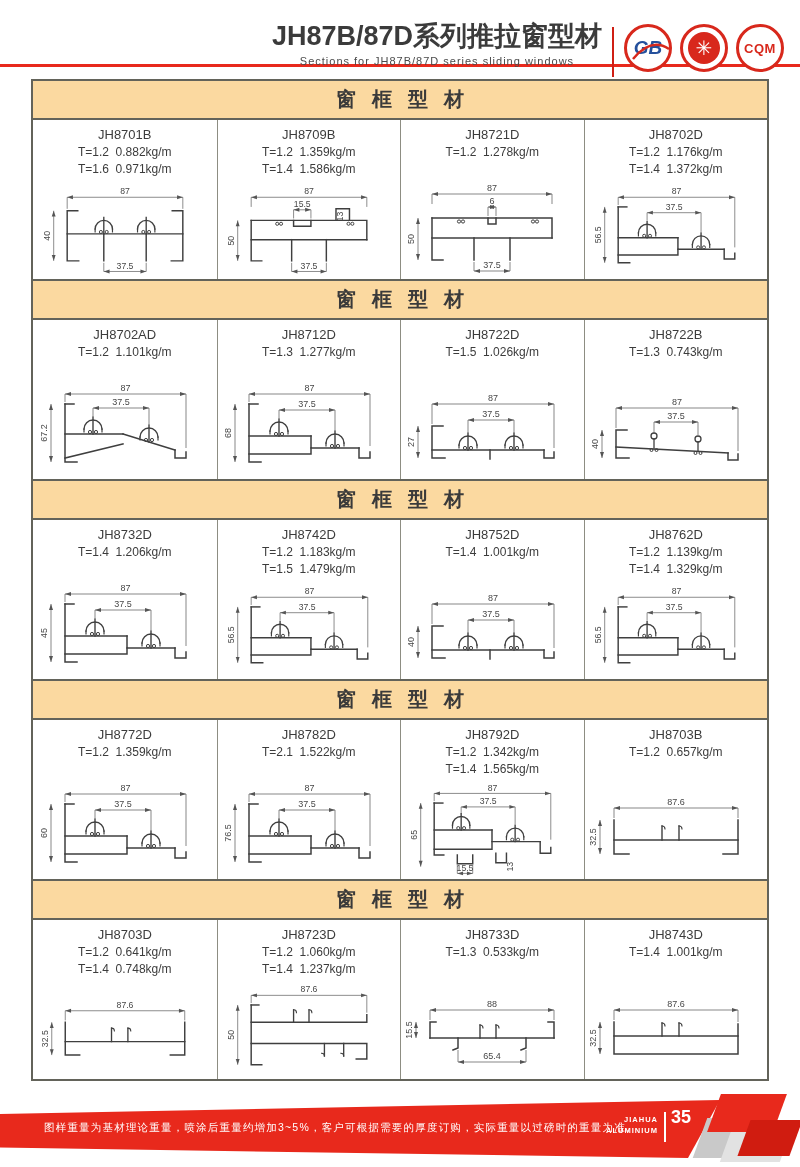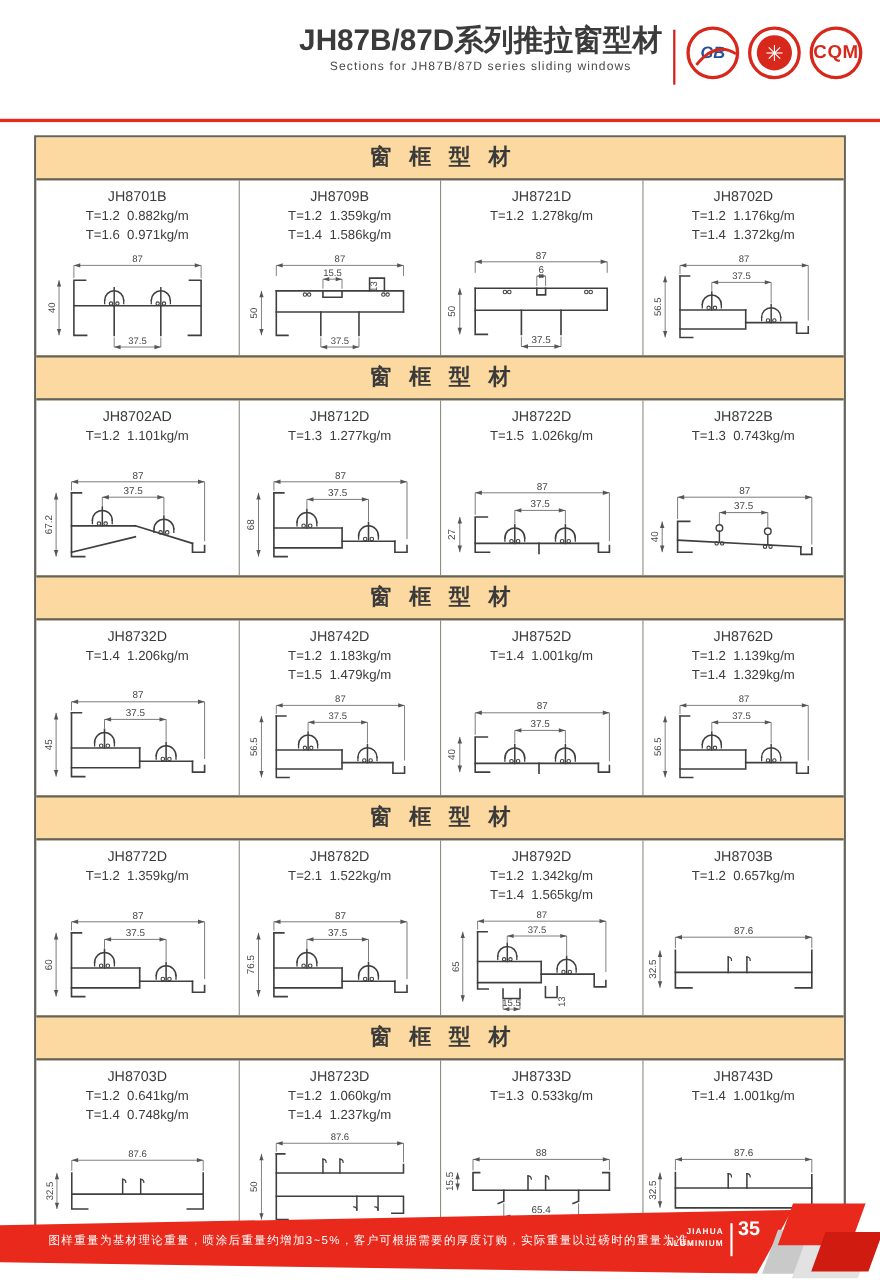--- a/index.html
+++ b/index.html
@@ -1,31 +1,31 @@
 <!DOCTYPE html>
 <html><head>
 <meta charset="utf-8">
 <style>
   html,body{margin:0;padding:0;background:#fff;}
   .page{position:relative;width:800px;height:1167px;background:#fff;overflow:hidden;
         font-family:"Liberation Sans","DejaVu Sans",sans-serif;color:#3c3c3c;}
   
-  header{position:relative;height:108px;}
+  header{position:relative;height:64px;}
   .title-block{position:absolute;right:198px;top:22px;text-align:center;}
   .title{font-size:27px;font-weight:bold;color:#3b3b3b;margin:0;line-height:1.1;white-space:nowrap;}
   .subtitle{font-size:11px;color:#4a4a4a;margin-top:3px;letter-spacing:1px;white-space:nowrap;}
   .title-divider{position:absolute;right:186px;top:27px;width:2px;height:50px;background:#cf1f14;}
   .logos{position:absolute;right:16px;top:24px;display:flex;gap:8px;}
   .logo{width:48px;height:48px;border-radius:50%;border:3px solid #d8281c;box-sizing:border-box;
         display:flex;align-items:center;justify-content:center;position:relative;background:#fff;}
-  .logo-gb span{font-size:15px;font-weight:bold;font-style:italic;color:#24509c;}
+  .logo-gb span{font-size:19px;font-weight:bold;font-style:italic;color:#24509c;}
   .logo-gb svg{position:absolute;left:4px;top:8px;}
   .logo-seal .disc{width:32px;height:32px;border-radius:50%;background:#d8281c;color:#fff;
         display:flex;align-items:center;justify-content:center;font-size:20px;}
-  .logo-cqm span{font-size:17px;font-weight:bold;color:#d8281c;letter-spacing:.5px;}
+  .logo-cqm span{font-size:13px;font-weight:bold;color:#d8281c;letter-spacing:.5px;}
   .red-rule{height:3px;background:#e8291c;width:100%;}
   
   main{margin:12px 31px 0 31px;border:2px solid #63635a;}
   .bar{height:37px;line-height:37px;background:#fbd9a0;text-align:center;font-size:20px;font-weight:bold;
        letter-spacing:16px;text-indent:16px;color:#3a3a3a;border-bottom:2px solid #63635a;}
   .section + .section .bar{border-top:2px solid #63635a;}
   .row{display:grid;grid-template-columns:repeat(4,1fr);height:159px;}
   .cell{display:flex;flex-direction:column;align-items:center;padding-top:6px;box-sizing:border-box;overflow:hidden;justify-content:flex-end;}
   .cell + .cell{border-left:1px solid #8d8d82;}
   .code{font-size:13px;line-height:1.4;}

